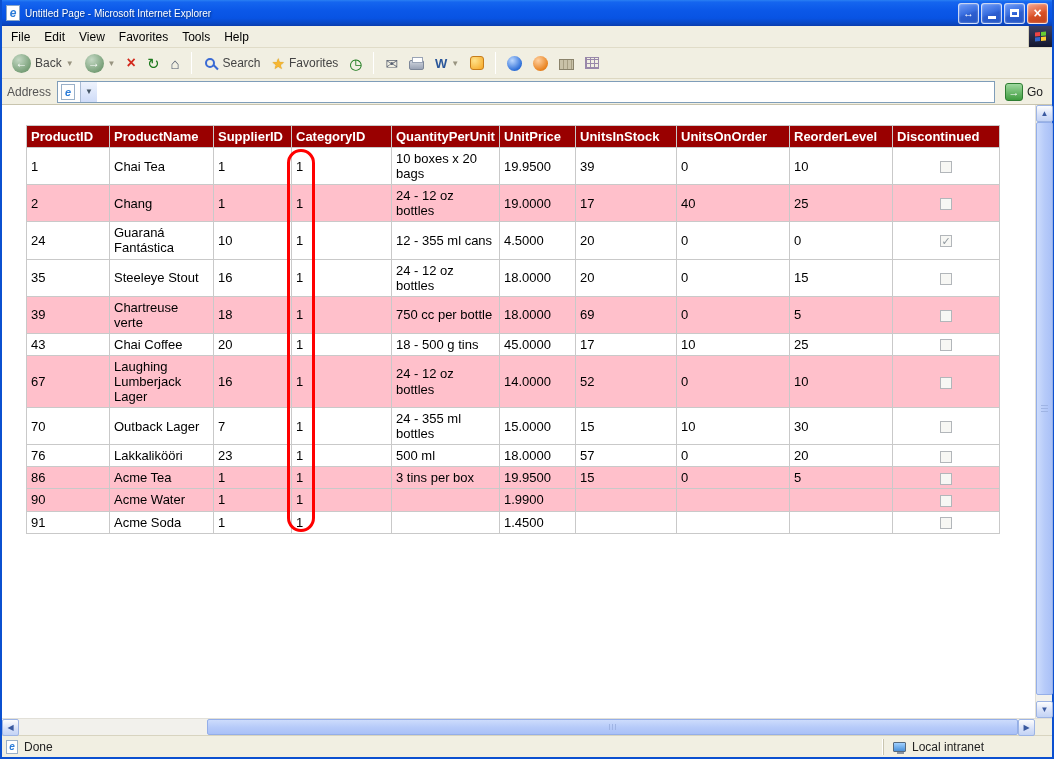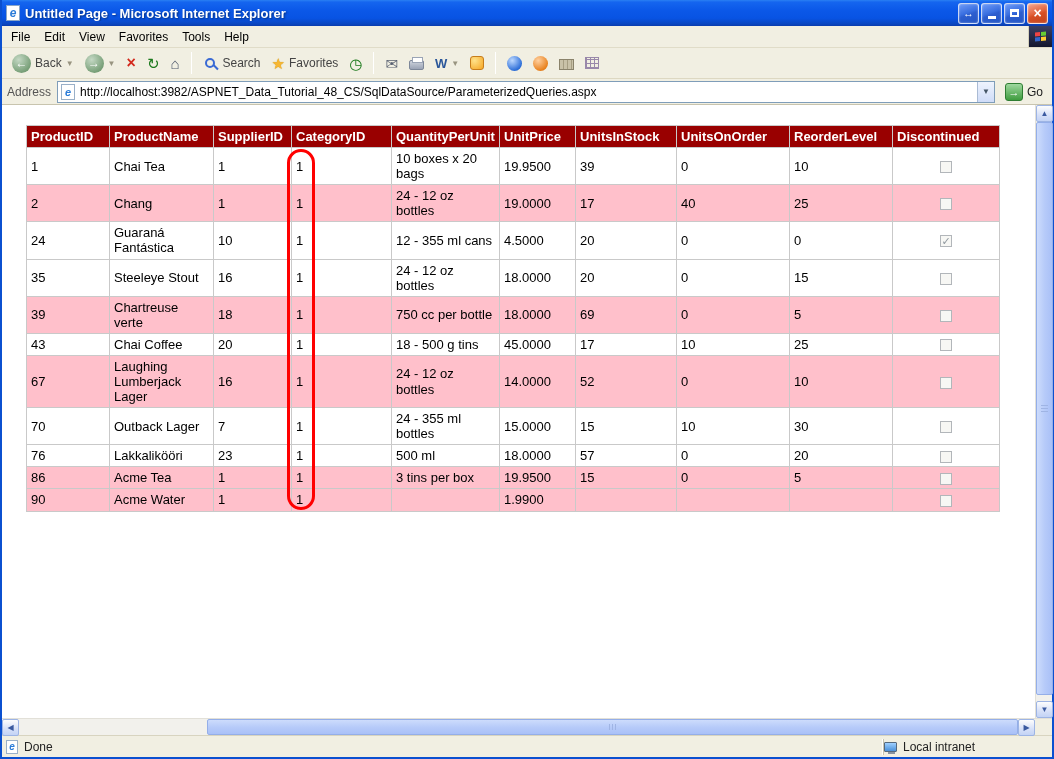--- a/index.html
+++ b/index.html
@@ -5,21 +5,21 @@
   * { box-sizing: border-box; margin: 0; padding: 0; }
   html,body { width:1054px; height:759px; font-family:"Liberation Sans","DejaVu Sans",sans-serif; }
   .window { width:1054px; height:759px; display:flex; flex-direction:column;
             border:2px solid #0b50d0; border-top:none; background:#f1efe2; }
 
   
   .titlebar { height:26px; flex:0 0 26px; display:flex; align-items:center; gap:5px; padding:0 4px;
     background:linear-gradient(180deg,#2a80f3 0%,#1565ef 8%,#0b58e8 40%,#0853e3 70%,#0a46c0 92%,#0a3cae 100%); }
   .ie-icon { width:14px; height:16px; background:#fff; border:1px solid #8aa6c8; display:flex;
     align-items:center; justify-content:center; font-style:italic; font-weight:bold; color:#2b7cd8; font-size:12px; flex:0 0 auto;}
-  .title-text { flex:1; color:#fff; font-weight:bold; font-size:13px; text-shadow:1px 1px 2px #04307e;
+  .title-text { flex:1; color:#fff; font-weight:normal; font-size:10px; text-shadow:1px 1px 2px #04307e;
     white-space:nowrap; overflow:hidden; }
   .tb-buttons { display:flex; gap:2px; }
   .tb-btn { width:21px; height:21px; border-radius:3px; border:1px solid rgba(255,255,255,.75);
     background:linear-gradient(160deg,#6f9bf8 0%,#3a6fe0 45%,#2d5ecf 55%,#2456c4 100%);
     display:flex; align-items:center; justify-content:center; color:#fff; font-size:11px; font-weight:bold;
     box-shadow:inset 0 0 2px rgba(255,255,255,.5); }
   .tb-btn.close { background:linear-gradient(160deg,#f5a791 0%,#e2643d 45%,#d74f24 55%,#c0421c 100%); font-size:14px; }
   .glyph-min { width:8px; height:3px; background:#fff; margin-top:9px; }
   .glyph-max { width:9px; height:8px; border:2px solid #fff; border-top-width:3px; }
 
@@ -121,21 +121,21 @@
     background:repeating-linear-gradient(90deg,#9fb4e4 0 1px,transparent 1px 3px); }
   .h-corner { position:absolute; right:0; top:0; width:17px; height:16px; background:#f1efe2; }
 
   
   .statusbar { flex:0 0 22px; height:22px; background:#f1efe2; border-top:1px solid #d8d4c0;
     display:flex; align-items:center; padding:0 4px; font-size:12px; color:#222; }
   .status-left { flex:1; display:flex; align-items:center; gap:6px; }
   .done-icon { width:12px; height:14px; background:#fff; border:1px solid #9ab0c8; display:flex; align-items:center;
     justify-content:center; font-style:italic; font-weight:bold; color:#2b7cd8; font-size:10px; }
   .zone-panel { width:165px; display:flex; align-items:center; gap:6px; height:16px;
-    border-left:1px solid #c9c5b0; box-shadow:-1px 0 0 #fff; }
+    border-left:1px solid #c9c5b0; box-shadow:-1px 0 0 #fff; padding-left:9px; }
   .monitor { width:13px; height:10px; border:1px solid #55697e; border-radius:1px;
     background:linear-gradient(#9fd0ff,#4a90d9); position:relative; }
   .monitor::after { content:""; position:absolute; left:3px; bottom:-3px; width:7px; height:2px; background:#8a93a0; }
 </style>
 </head>
 <body>
 
 <div class="window">
 
   <div class="titlebar">
@@ -228,21 +228,20 @@
       </span>
     <span class="tbtn">
         <span class="gridic"></span>
       </span>
   </div>
 
   <div class="addressbar">
     <span class="addr-label">Address</span>
     <span class="addr-field">
       <span class="addr-favicon">e</span>
-      <input class="addr-input" type="text" value="http://localhost:3982/ASPNET_Data_Tutorial_48_CS/SqlDataSource/ParameterizedQueries.aspx" style="">
       <span class="addr-drop">▼</span>
     </span>
     <span class="go-btn">
       <span class="go-icon">→</span>
       <span>Go</span>
     </span>
   </div>
 
   <div class="main">
     <div class="content">
@@ -400,20 +399,32 @@
                 <td>Acme Water</td>
                 <td>1</td>
                 <td>1</td>
                 <td></td>
                 <td>1.9900</td>
                 <td></td>
                 <td></td>
                 <td></td>
                 <td class="chk"><span class="xp-checkbox"></span></td>
               </tr>
+              <tr>
+                <td>91</td>
+                <td>Acme Soda</td>
+                <td>1</td>
+                <td>1</td>
+                <td></td>
+                <td>1.4500</td>
+                <td></td>
+                <td></td>
+                <td></td>
+                <td class="chk"><span class="xp-checkbox"></span></td>
+              </tr>
             </tbody>
         </table>
         <div class="annotation"></div>
       </div>
     </div>
     <div class="vscroll">
       <span class="sb-btn sb-up">▲</span>
       <span class="v-thumb"></span>
       <span class="sb-btn sb-down">▼</span>
     </div>

